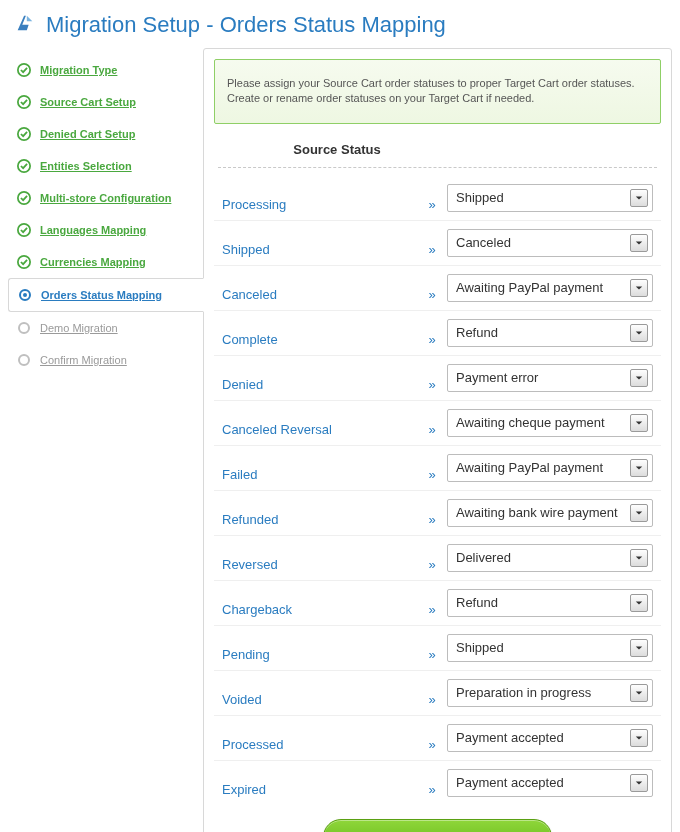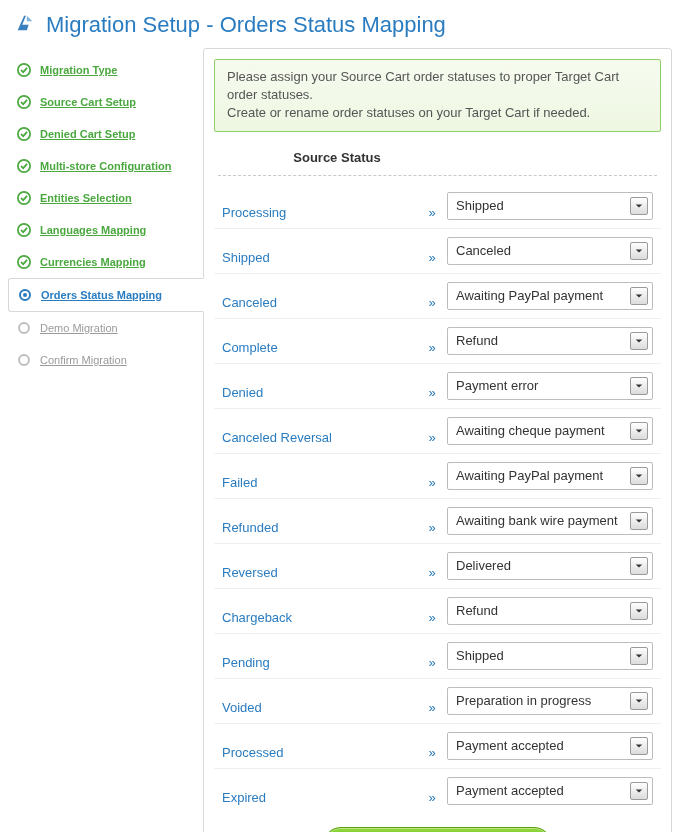--- a/index.html
+++ b/index.html
@@ -69,22 +69,22 @@
     padding: 10px 10px 18px 10px;
     margin-left: 0;
     margin-right: 8px;
     position: relative;
     z-index: 1;
   }
   .infobox {
     border: 1px solid #8fcf66;
     background: linear-gradient(#f6fbef,#eef7e2);
     border-radius: 2px;
-    padding: 8px 12px;
-    font-size: 13px;
+    padding: 16px 12px;
+    font-size: 11px;
     color: #555;
     line-height: 1.4;
   }
   .col-headers {
     display: flex;
     padding: 18px 8px 10px 8px;
     font-size: 13px;
     font-weight: bold;
     color: #333;
   }
@@ -192,30 +192,30 @@
           </span>
           <span>Denied Cart Setup</span>
         </div>
         <div class="side-item done">
           <span class="icon check-icon">
             <svg viewBox="0 0 16 16">
               <circle cx="8" cy="8" r="7" fill="none" stroke="#4aa83f" stroke-width="2"></circle>
               <path d="M4.5 8 L7 10.5 L11.5 5.5" fill="none" stroke="#4aa83f" stroke-width="2"></path>
             </svg>
           </span>
+          <span>Entities Selection</span>
+        </div>
+        <div class="side-item done">
+          <span class="icon check-icon">
+            <svg viewBox="0 0 16 16">
+              <circle cx="8" cy="8" r="7" fill="none" stroke="#4aa83f" stroke-width="2"></circle>
+              <path d="M4.5 8 L7 10.5 L11.5 5.5" fill="none" stroke="#4aa83f" stroke-width="2"></path>
+            </svg>
+          </span>
           <span>Multi-store Configuration</span>
-        </div>
-        <div class="side-item done">
-          <span class="icon check-icon">
-            <svg viewBox="0 0 16 16">
-              <circle cx="8" cy="8" r="7" fill="none" stroke="#4aa83f" stroke-width="2"></circle>
-              <path d="M4.5 8 L7 10.5 L11.5 5.5" fill="none" stroke="#4aa83f" stroke-width="2"></path>
-            </svg>
-          </span>
-          <span>Entities Selection</span>
         </div>
         <div class="side-item done">
           <span class="icon check-icon">
             <svg viewBox="0 0 16 16">
               <circle cx="8" cy="8" r="7" fill="none" stroke="#4aa83f" stroke-width="2"></circle>
               <path d="M4.5 8 L7 10.5 L11.5 5.5" fill="none" stroke="#4aa83f" stroke-width="2"></path>
             </svg>
           </span>
           <span>Languages Mapping</span>
         </div>

